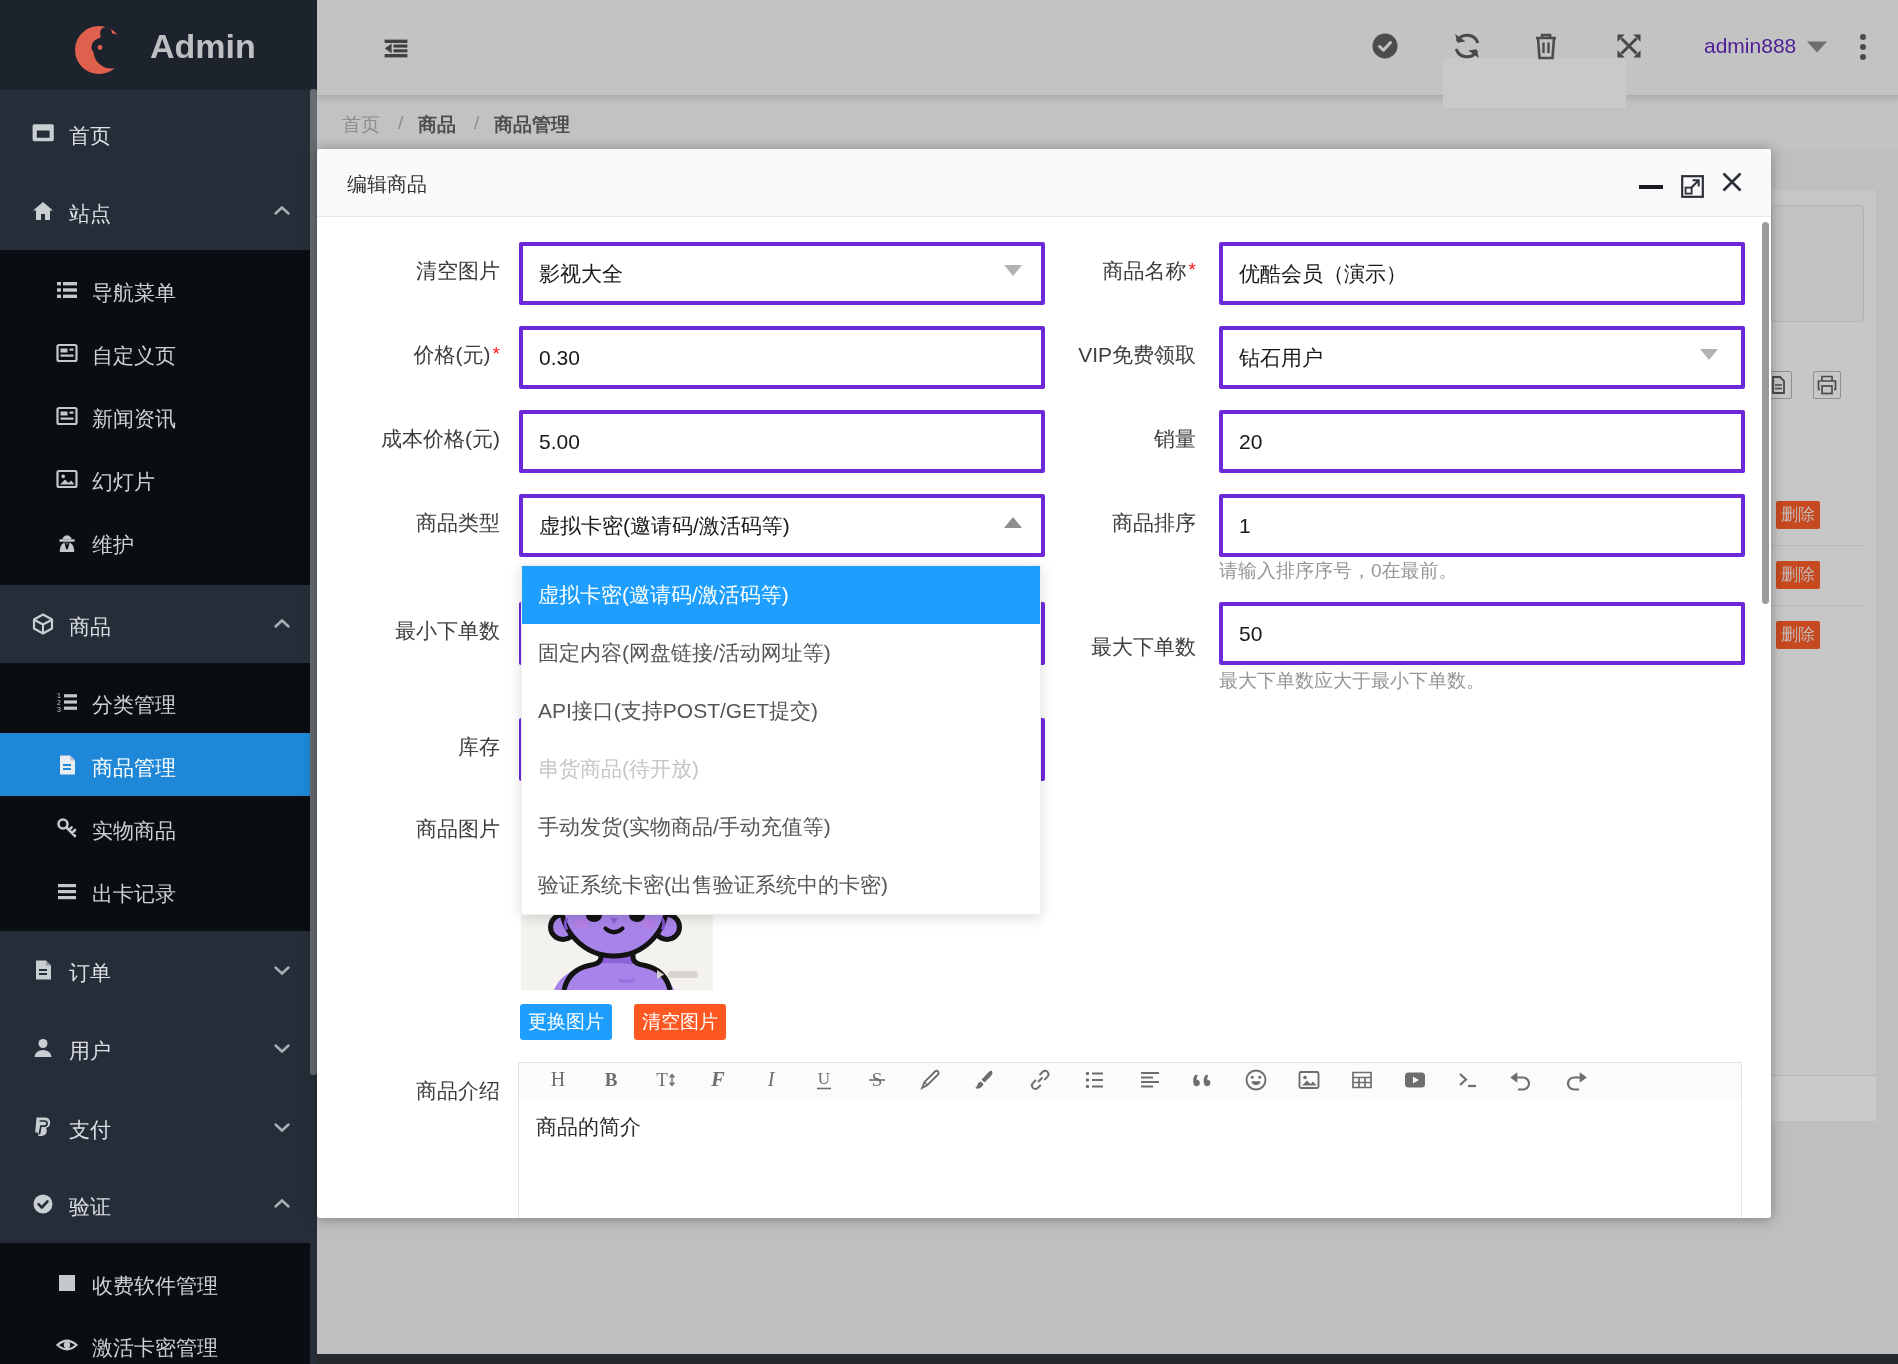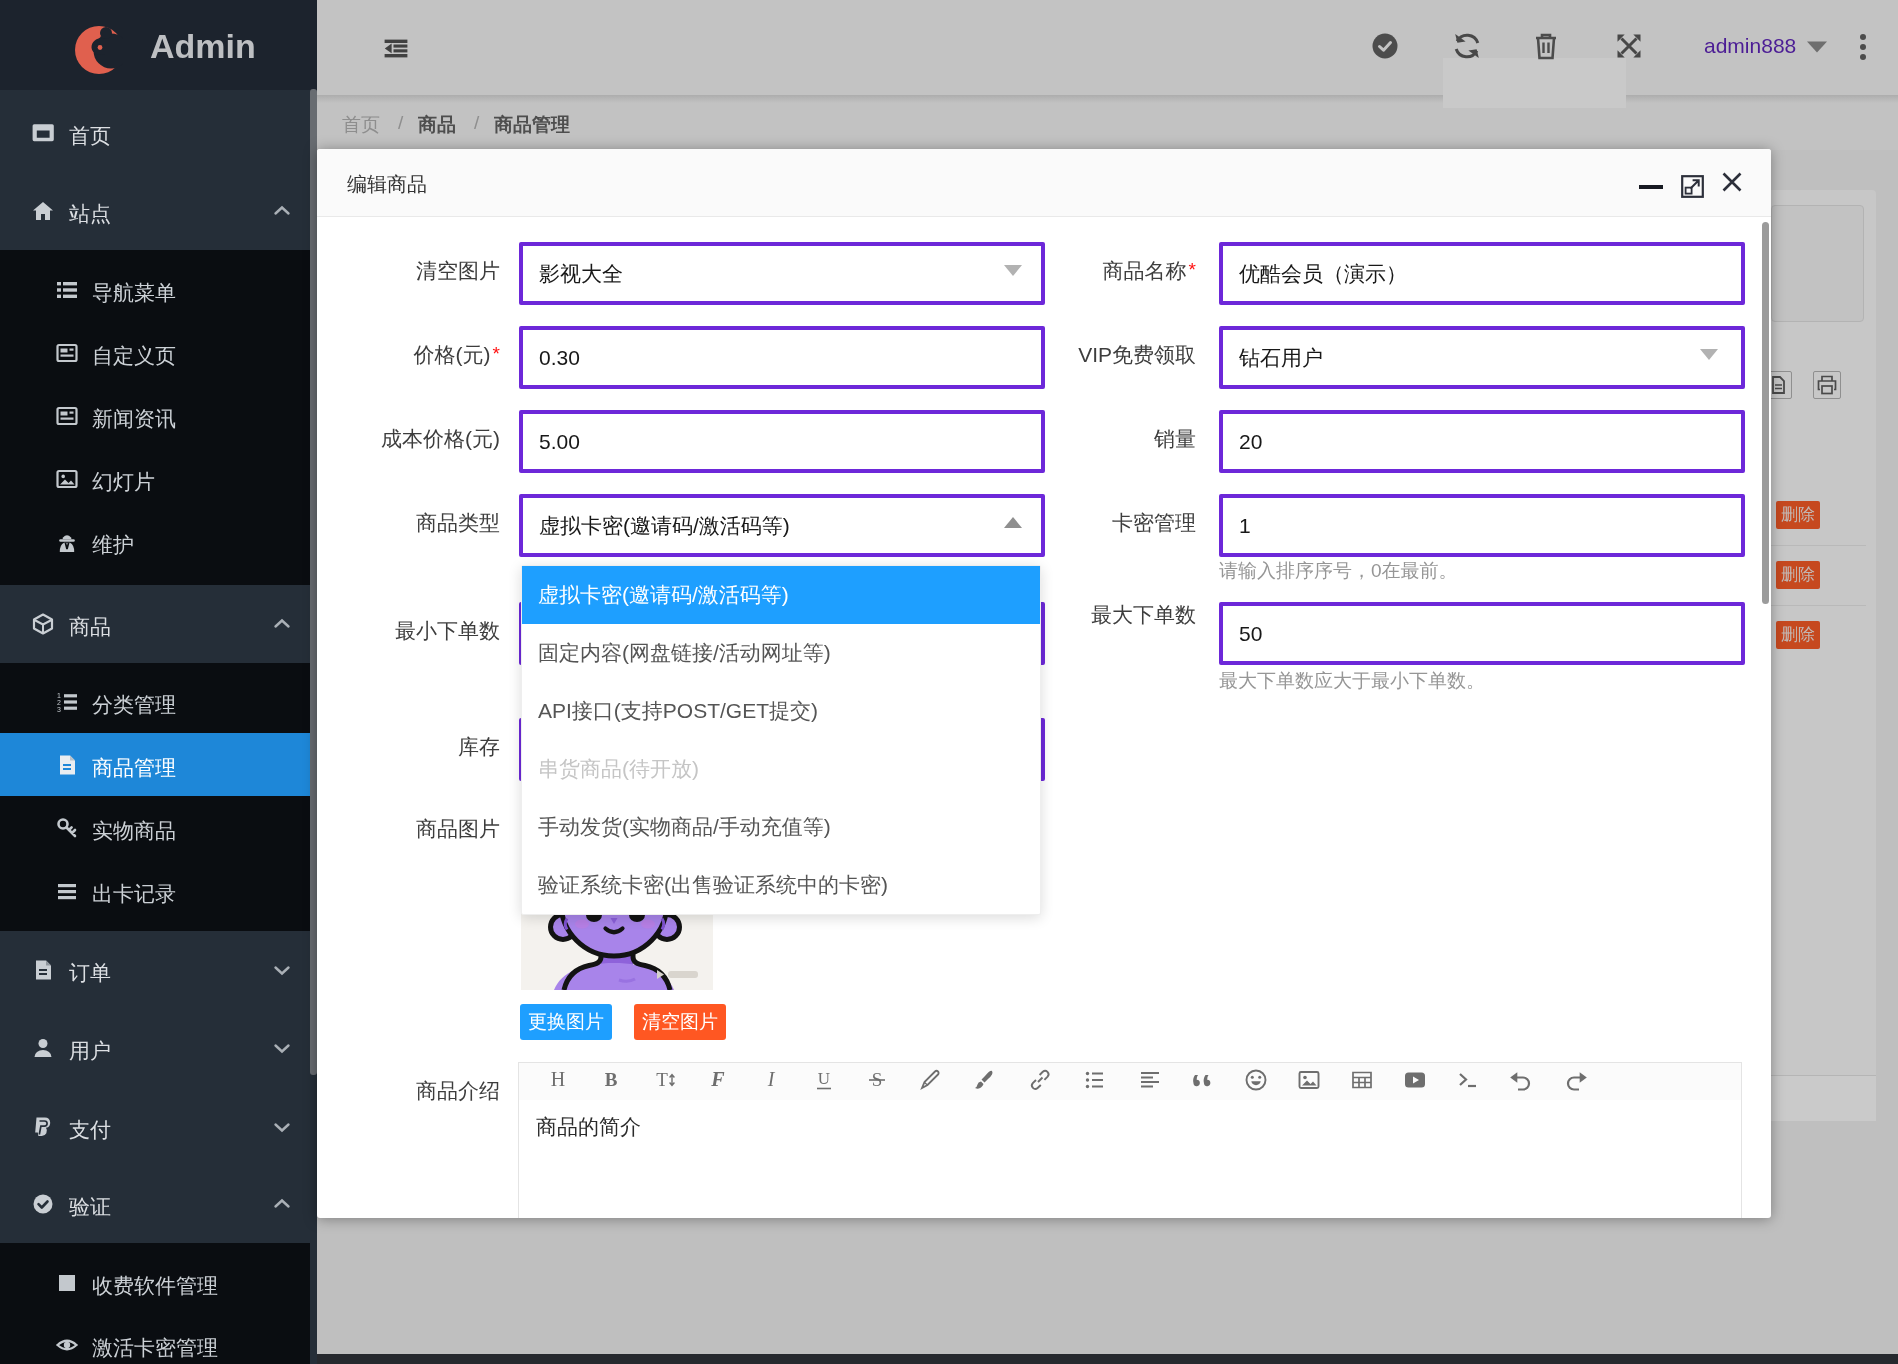--- a/index.html
+++ b/index.html
@@ -356,27 +356,27 @@
     <div class="abs caret down" style="left:1383px;top:200px;"></div>
 
     <div class="abs flabel" style="left:0;top:276px;width:183px;">成本价格(元)</div>
     <div class="abs finput" style="left:202px;top:261px;width:502px;">5.00</div>
     <div class="abs flabel" style="left:600px;top:276px;width:279px;">销量</div>
     <div class="abs finput" style="left:902px;top:261px;width:502px;">20</div>
 
     <div class="abs flabel" style="left:0;top:360px;width:183px;">商品类型</div>
     <div class="abs finput" style="left:202px;top:345px;width:502px;">虚拟卡密(邀请码/激活码等)</div>
     <div class="abs caret up" style="left:687px;top:368px;"></div>
-    <div class="abs flabel" style="left:600px;top:360px;width:279px;">卡密管理</div>
+    <div class="abs flabel" style="left:600px;top:360px;width:279px;">商品排序</div>
     <div class="abs finput" style="left:902px;top:345px;width:502px;">1</div>
     <div class="abs fhint" style="left:902px;top:409px;">请输入排序序号，0在最前。</div>
 
     <div class="abs flabel" style="left:0;top:468px;width:183px;">最小下单数</div>
     <div class="abs finput" style="left:202px;top:453px;width:502px;"></div>
-    <div class="abs flabel" style="left:600px;top:452px;width:279px;">最大下单数</div>
+    <div class="abs flabel" style="left:600px;top:484px;width:279px;">最大下单数</div>
     <div class="abs finput" style="left:902px;top:453px;width:502px;">50</div>
     <div class="abs fhint" style="left:902px;top:519px;">最大下单数应大于最小下单数。</div>
 
     <div class="abs flabel" style="left:0;top:584px;width:183px;">库存</div>
     <div class="abs finput" style="left:202px;top:569px;width:502px;"></div>
 
     <div class="abs flabel" style="left:0;top:666px;width:183px;">商品图片</div>
     <div id="pimg" class="abs">
       <svg width="191" height="190" viewBox="0 0 191 190">
         <circle cx="42" cy="127" r="12.5" fill="#a884ea" stroke="#131313" stroke-width="5"></circle>

